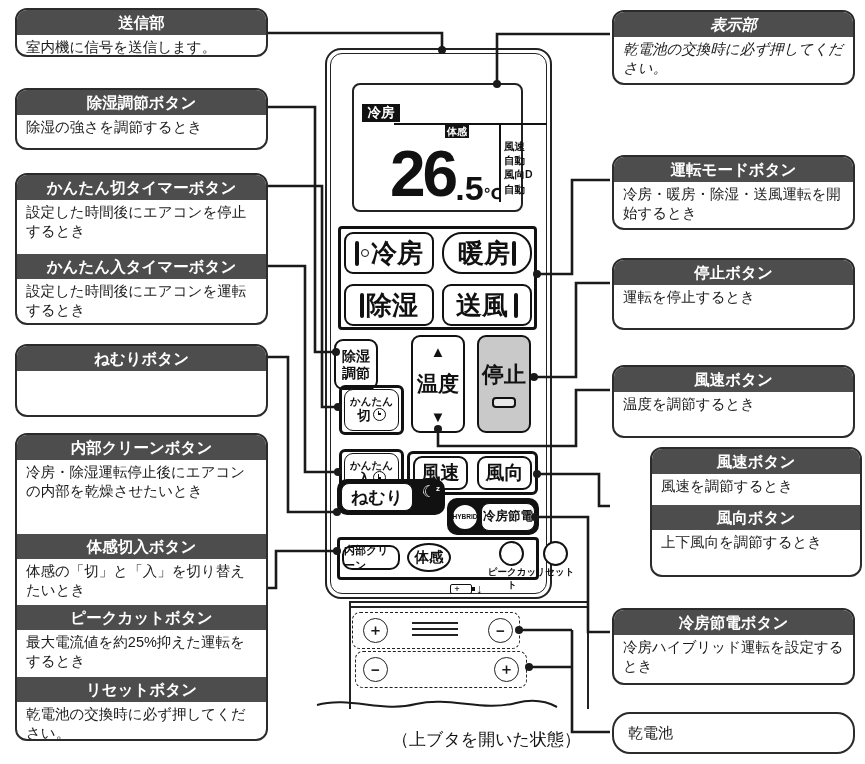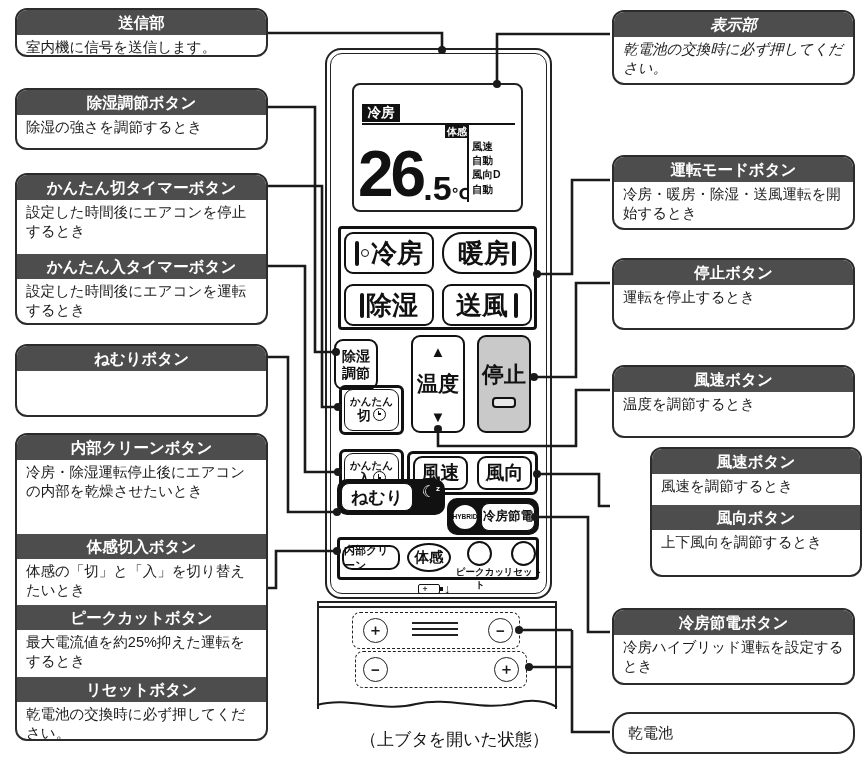--- a/index.html
+++ b/index.html
@@ -1,18 +1,18 @@
 <!DOCTYPE html>
 <html><head>
 <meta charset="utf-8">
 <style>
   html,body{margin:0;padding:0;background:#fff;}
   body{width:865px;height:764px;position:relative;overflow:hidden;
        font-family:"Liberation Sans","DejaVu Sans",sans-serif;color:#1a1a1a;}
-  .abs{position:absolute;}
+  .abs{position:absolute;margin-left:32px;}
   
   .co{position:absolute;border:2px solid #2b2b2b;border-radius:12px;background:#fff;
       overflow:hidden;z-index:10;box-sizing:border-box;}
   .co .hd{background:#4d4d4d;color:#fff;font-weight:bold;font-size:15.5px;
           text-align:center;line-height:25px;height:25px;}
   .co .bd{padding:3px 9px 0 9px;font-size:14.5px;line-height:1.32;box-sizing:border-box;}
   .plainco{display:flex;align-items:center;padding-left:14px;font-size:15px;}
   
   .frame{position:absolute;border:2.5px solid #222;border-radius:16px;box-sizing:border-box;}
   .frame-inner{position:absolute;inset:3px;border:1.5px solid #222;border-radius:12px;}

